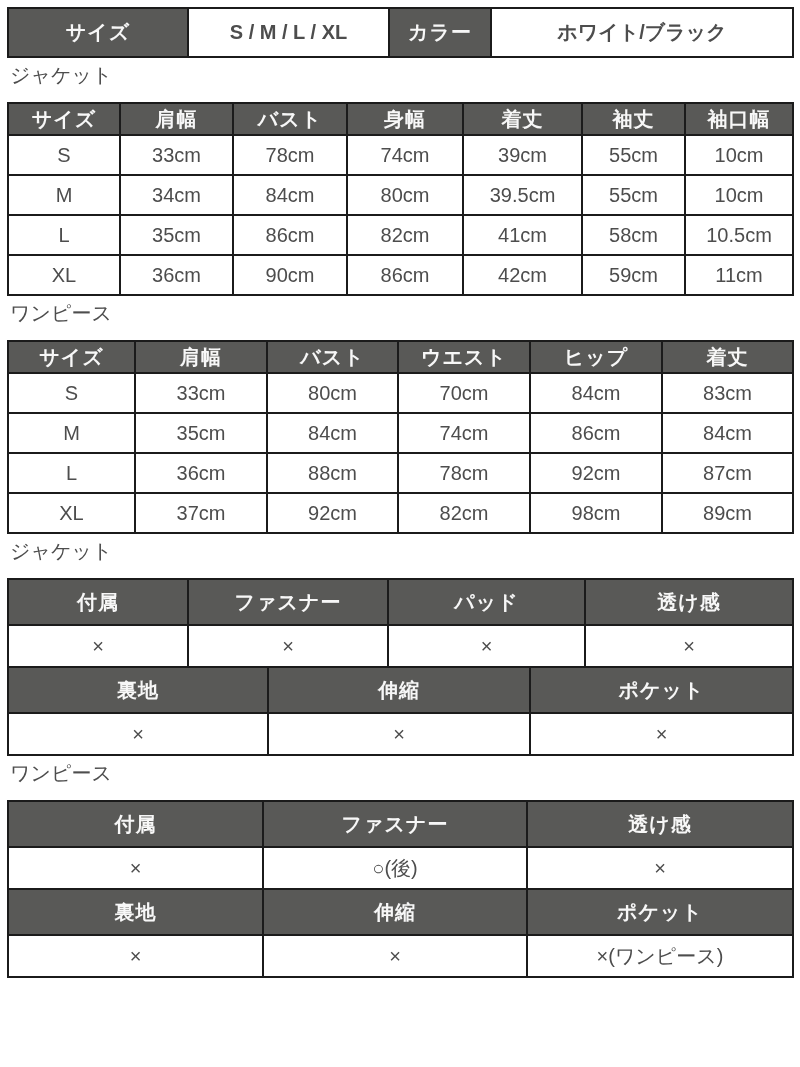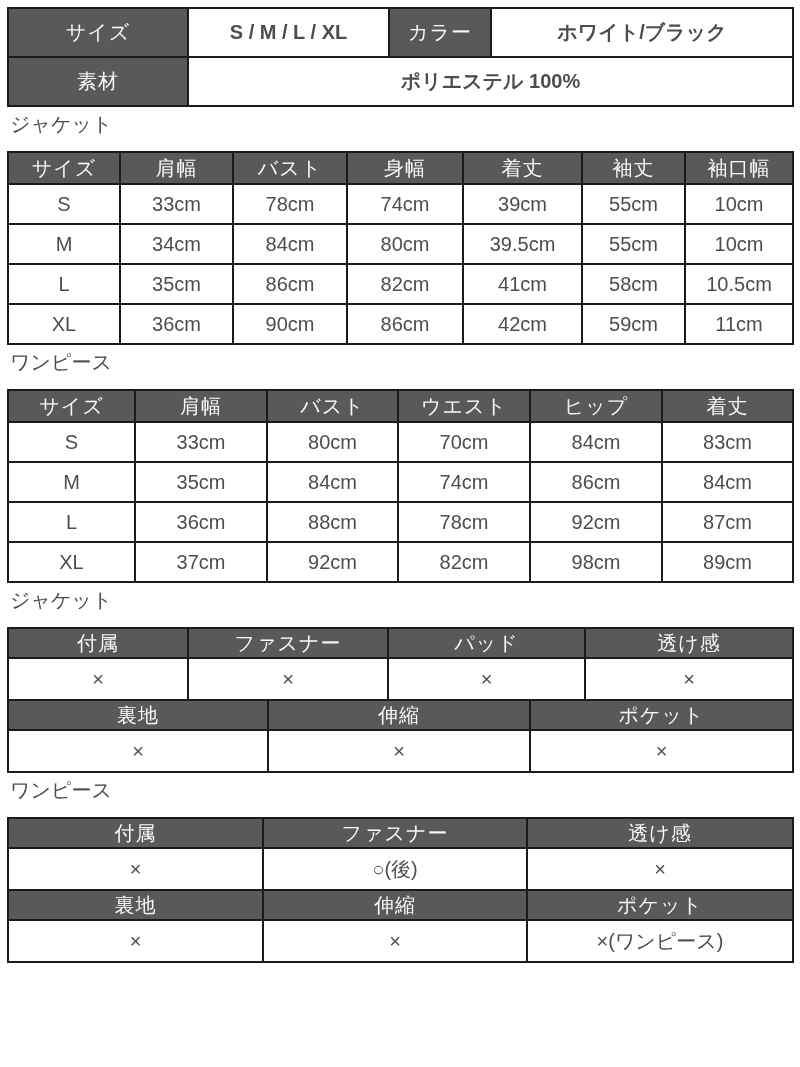--- a/index.html
+++ b/index.html
@@ -26,25 +26,25 @@
     background: #fff;
     height: 40px;
     padding: 0;
     overflow: hidden;
     white-space: nowrap;
   }
   .t td.hd {
     background: var(--header-bg, #595957);
     color: var(--header-text, #f7f7f7);
     letter-spacing: 1px;
-    font-weight: normal;
+    font-weight: bold;
   }
   table.summary td { height: 49px; font-weight: bold; }
   tr.head td { height: 32px; }
-  table.detail tr.head td { height: 30px; }
+  table.detail tr.head td { height: 46px; }
   table.detail tr.vals td { height: 42px; }
   .section-label {
     font-size: 20px;
     line-height: 22px;
     color: var(--body-text, #4d4d4d);
     padding: 6px 0 16px 3px;
   }
   .fuse-up { margin-top: -2px; }
 </style>
 </head>
@@ -58,24 +58,20 @@
       <col style="width:201px">
       <col style="width:102px">
       <col style="width:302px">
     </colgroup>
     <tbody>
       <tr>
         <td class="hd">サイズ</td>
         <td>S / M / L / XL</td>
         <td class="hd">カラー</td>
         <td>ホワイト/ブラック</td>
-      </tr>
-      <tr>
-        <td class="hd">素材</td>
-        <td colspan="3">ポリエステル 100%</td>
       </tr>
     </tbody>
   </table>
 
   <div class="section-label">ジャケット</div>
   <table class="t size">
     <colgroup>
       <col style="width:112px">
       <col style="width:113px">
       <col style="width:114px">

